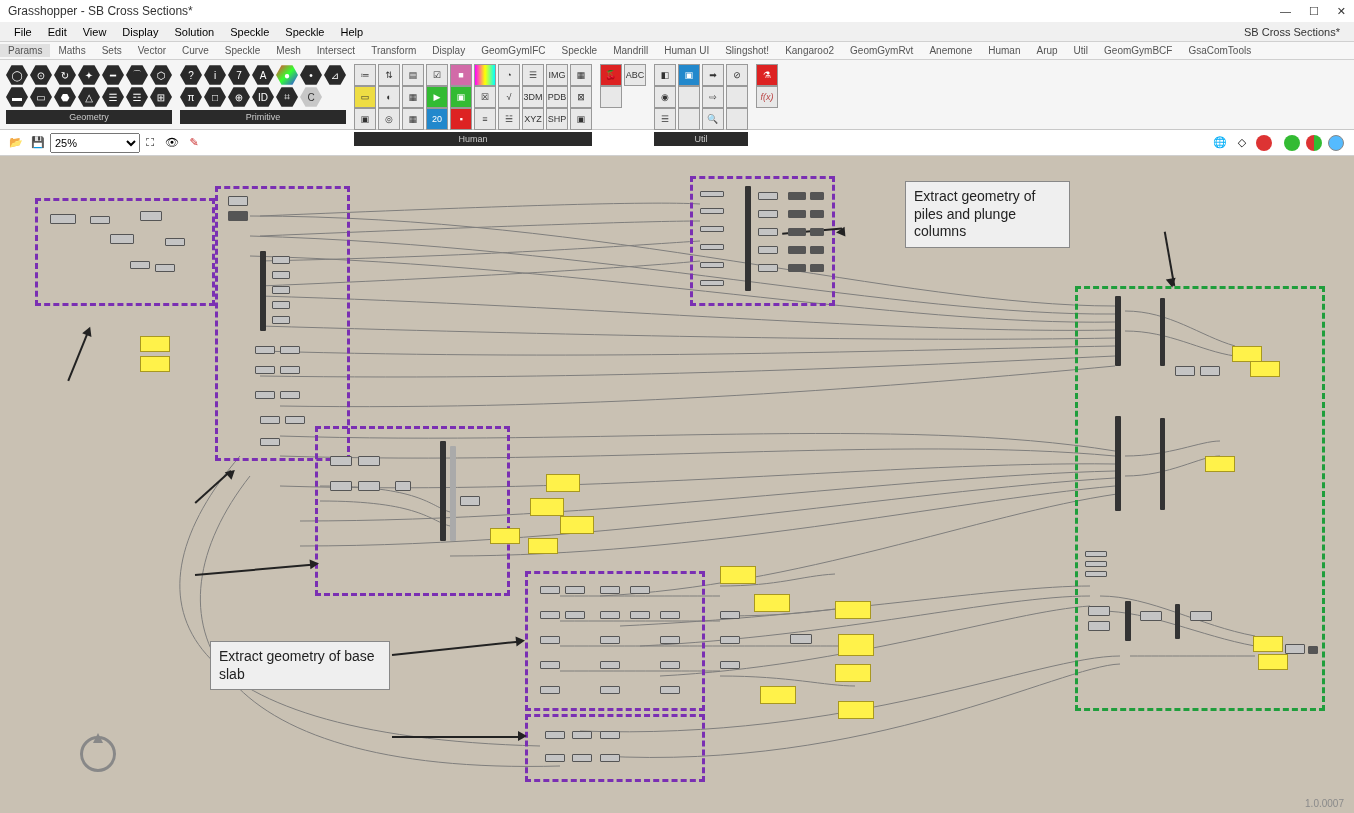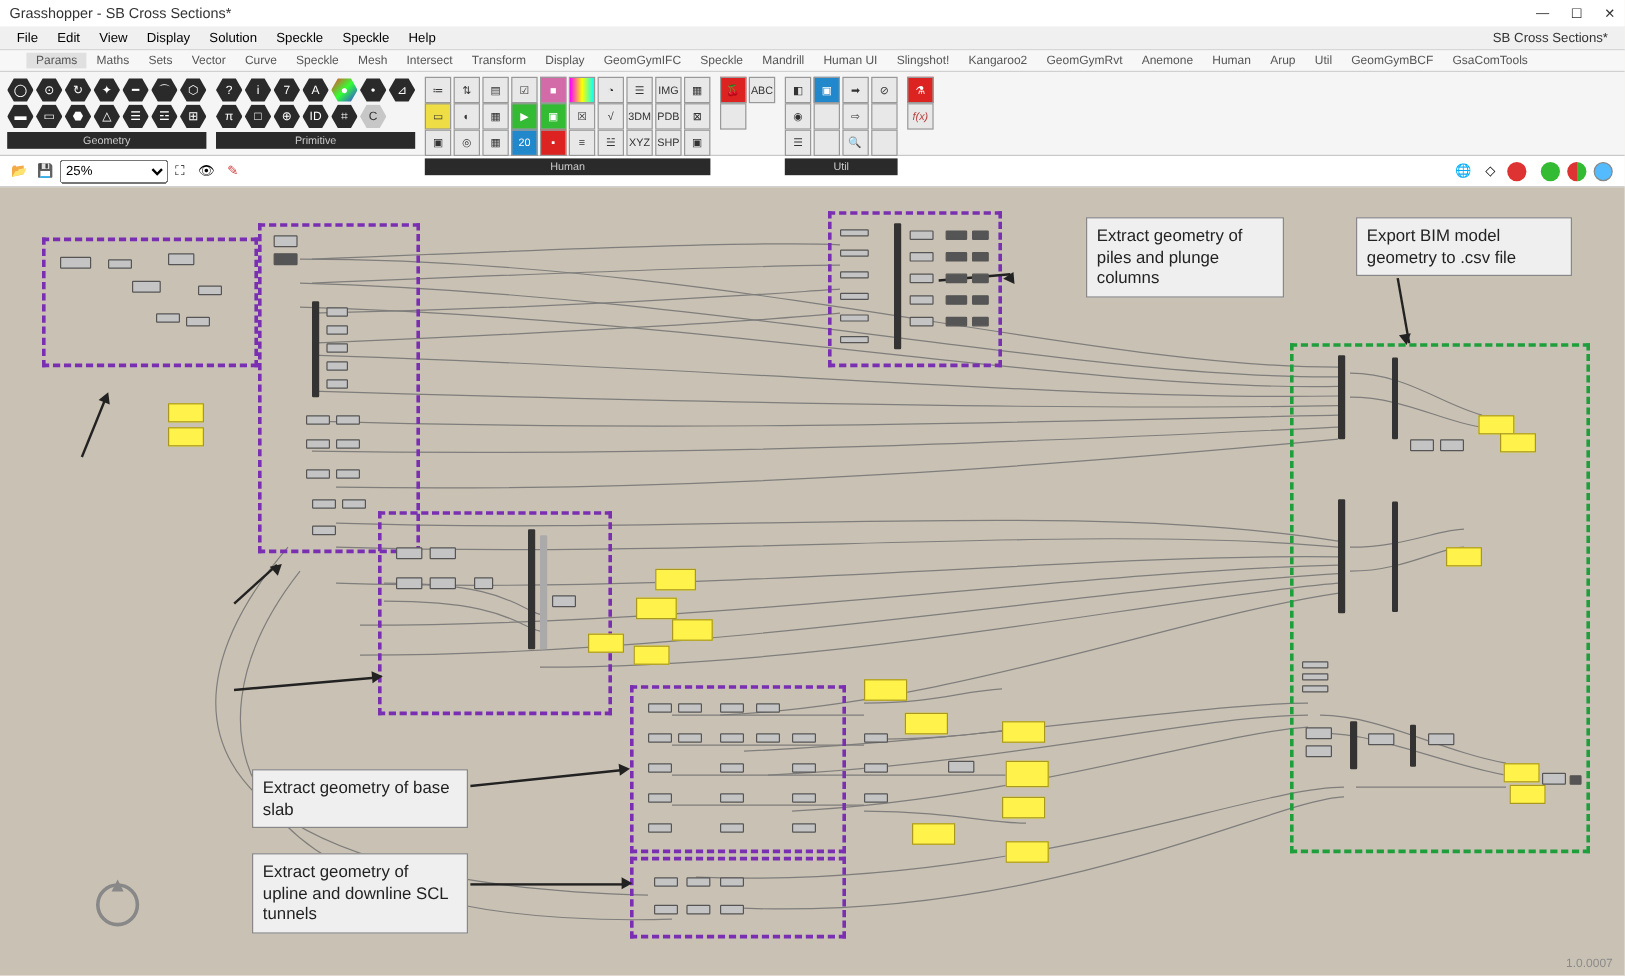--- a/index.html
+++ b/index.html
@@ -4,21 +4,21 @@
 <style>
   * { box-sizing:border-box; margin:0; padding:0; font-family:"Segoe UI",Tahoma,sans-serif; font-size:11px; }
   body { background:#fff; width:1354px; height:813px; overflow:hidden; position:relative; }
   .titlebar { height:22px; background:#fff; display:flex; align-items:center; padding:0 8px; }
   .titlebar-title { font-size:12px; color:#333; }
   .window-controls { margin-left:auto; display:flex; gap:18px; color:#333; font-size:13px; }
   .window-controls span { cursor:pointer; }
   .menubar { height:20px; background:#f0f0f0; display:flex; align-items:center; padding:0 6px; border-bottom:1px solid #d0d0d0; }
   .menubar .menu-item { padding:2px 8px; cursor:pointer; }
   .menubar .doc-name { margin-left:auto; font-size:11px; color:#333; padding-right:8px;}
-  .tab-strip { height:18px; background:#f7f7f7; display:flex; align-items:center; padding:0 22px; border-bottom:1px solid #d0d0d0; color:#555;}
+  .tab-strip { height:18px; background:#f7f7f7; display:flex; align-items:center; padding:0 0; border-bottom:1px solid #d0d0d0; color:#555;}
   .tab-strip .tab { padding:1px 8px; font-size:10px; cursor:pointer;}
   .tab-strip .tab.active { background:#e0e0e0; }
   .ribbon { height:70px; background:#f5f5f5; display:flex; align-items:flex-start; padding:4px 6px; border-bottom:1px solid #c8c8c8;}
   .ribbon-group { display:flex; flex-direction:column; margin-right:8px;}
   .ribbon-row { display:flex; gap:2px;}
   .hex { width:22px; height:22px; background:#2a2a2a; clip-path:polygon(25% 6%,75% 6%,100% 50%,75% 94%,25% 94%,0 50%); display:flex; align-items:center; justify-content:center; color:#fff; font-size:10px; cursor:pointer;}
   .hex.light { background:#c7c7c7; color:#333; }
   .ribbon-footer { height:14px; background:#2a2a2a; color:#ccc; font-size:9px; display:flex; align-items:center; justify-content:center; margin-top:2px;}
   .ribbon-sq-row { display:flex; gap:2px; }
   .sq { width:22px; height:22px; background:#e8e8e8; border:1px solid #999; display:flex; align-items:center; justify-content:center; font-size:9px; cursor:pointer; color:#333;}
@@ -318,23 +318,21 @@
 
   <div class="dashbox" style="left:35px; top:42px; width:180px; height:108px;"></div>
   <div class="dashbox" style="left:215px; top:30px; width:135px; height:275px;"></div>
   <div class="dashbox" style="left:315px; top:270px; width:195px; height:170px;"></div>
   <div class="dashbox" style="left:525px; top:415px; width:180px; height:140px;"></div>
   <div class="dashbox" style="left:525px; top:558px; width:180px; height:68px;"></div>
   <div class="dashbox" style="left:690px; top:20px; width:145px; height:130px;"></div>
   <div class="dashbox green" style="left:1075px; top:130px; width:250px; height:425px;"></div>
 
   <div class="callout" style="left:210px; top:485px; width:180px;">Extract geometry of base slab</div>
-  <div class="callout" style="left:210px; top:555px; width:180px;">Extract geometry of upline and downline SCL tunnels</div>
   <div class="callout" style="left:905px; top:25px; width:165px;">Extract geometry of piles and plunge columns</div>
-  <div class="callout" style="left:1130px; top:25px; width:180px;">Export BIM model geometry to .csv file</div>
 
   <div class="arrow-line" style="left:68px; top:224px; width:54px; transform:rotate(-68deg);"></div>
   <div class="arrow-head" style="left:84px; top:170px; transform:rotate(-68deg);"></div>
 
   <div class="arrow-line" style="left:195px; top:346px; width:48px; transform:rotate(-42deg);"></div>
   <div class="arrow-head" style="left:227px; top:312px; transform:rotate(-42deg);"></div>
 
   <div class="arrow-line" style="left:195px; top:418px; width:120px; transform:rotate(-5deg);"></div>
   <div class="arrow-head" style="left:310px; top:403px; transform:rotate(-5deg);"></div>
 

